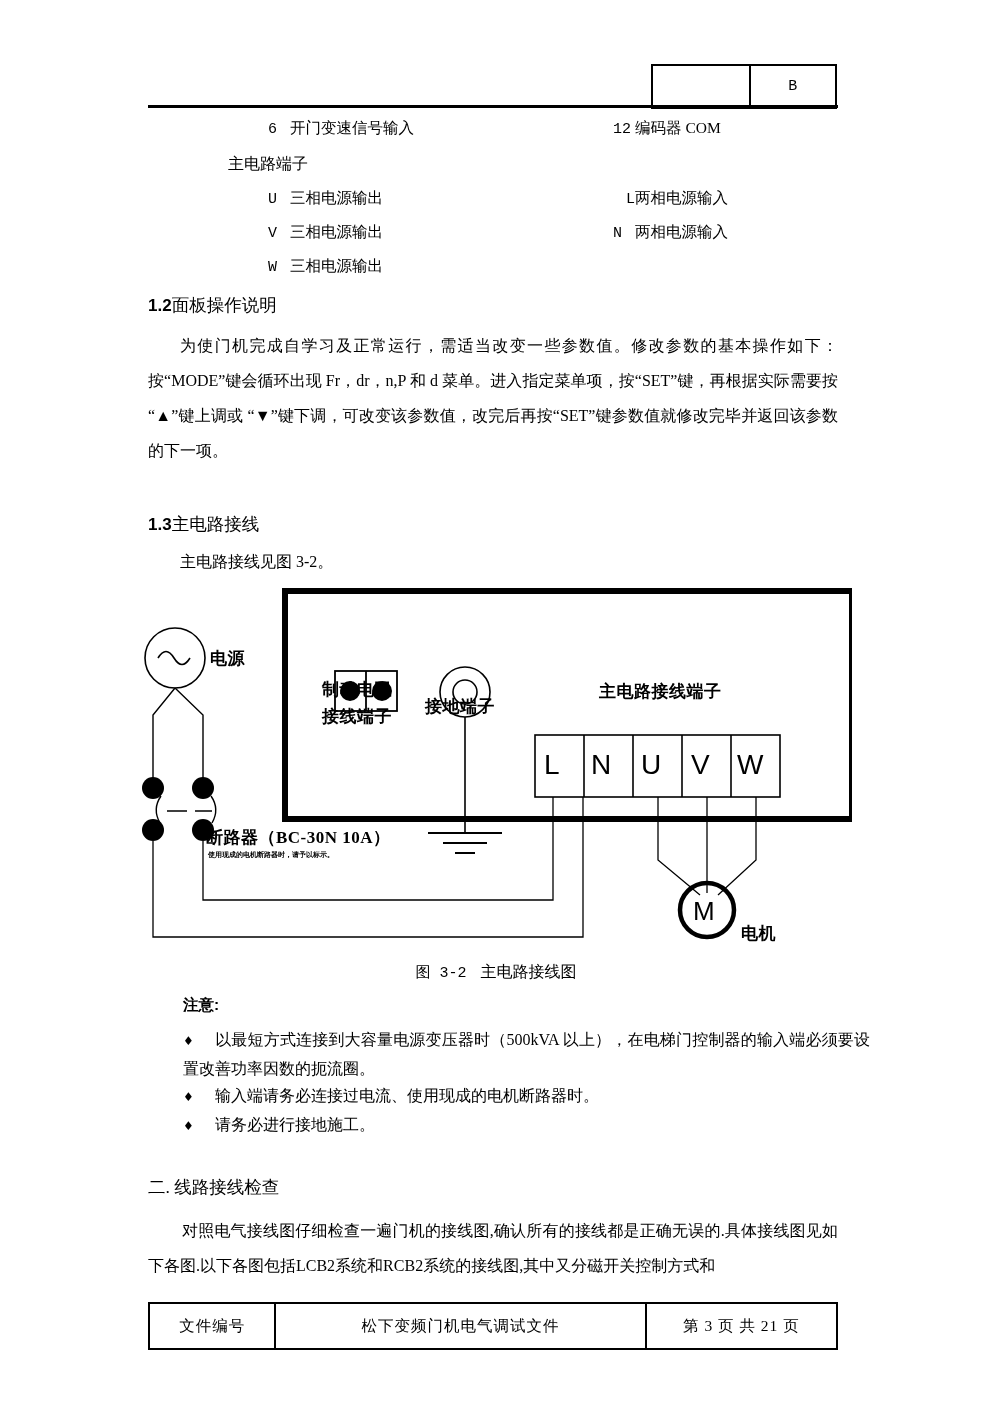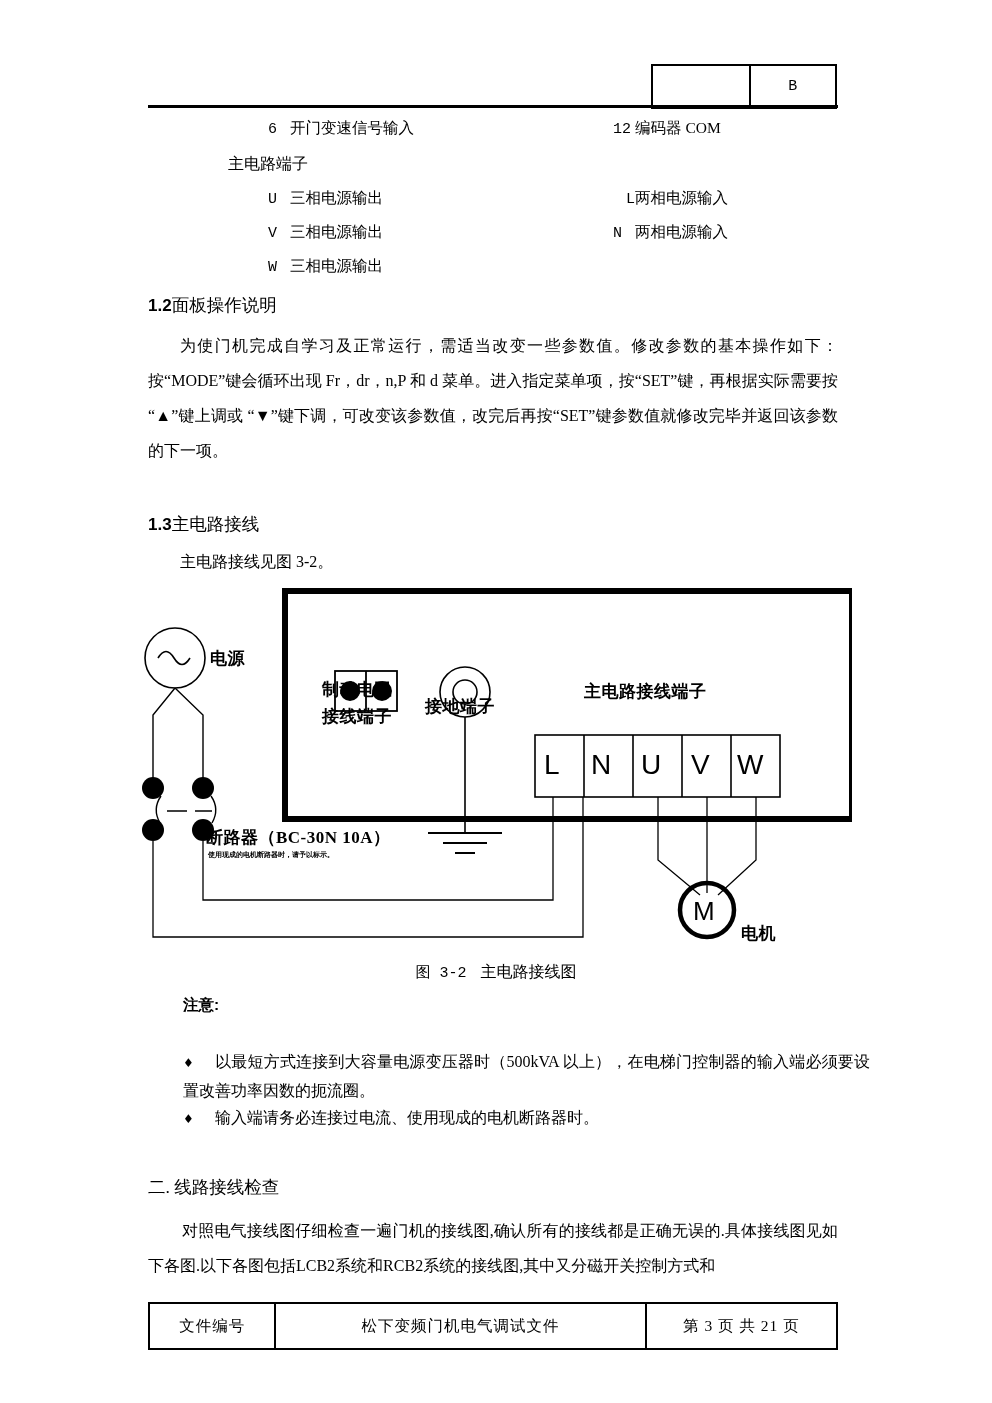--- a/index.html
+++ b/index.html
@@ -139,21 +139,20 @@
     font-size: 15.5px;
   }
   .bullets {
     position: absolute;
     left: 183px;
     top: 1026px;
     width: 687px;
     font-family: "Liberation Serif", "DejaVu Serif", serif;
     font-size: 16px;
     line-height: 27px;
-    margin-top: 22px;
   }
   .bullet-item {
     position: relative;
     padding-left: 0;
     margin-bottom: 0px;
     text-align: justify;
     text-justify: inter-ideograph;
   }
   .bullet-mark {
     display: inline-block;
@@ -291,21 +290,21 @@
       <path d="M616 212 L616 275 L578 310" fill="none" stroke="#000" stroke-width="1.3"></path>
 
       <circle cx="567" cy="325" r="27" fill="none" stroke="#000" stroke-width="4.5"></circle>
     </svg>
 
     
     <div class="dlabel" style="left:70px; top:62px;">电源</div>
     <div class="dlabel" style="left:182px; top:93px;">制动电阻</div>
     <div class="dlabel" style="left:182px; top:120px;">接线端子</div>
     <div class="dlabel" style="left:285px; top:110px;">接地端子</div>
-    <div class="dlabel" style="left:444px; top:95px;font-family:Liberation Mono, monospace;">主电路接线端子</div>
+    <div class="dlabel" style="left:459px; top:95px;font-family:Liberation Mono, monospace;">主电路接线端子</div>
 
     <div class="dlabel" style="left:404px; top:164px; font-size:28px; font-weight:normal; font-family:'Liberation Sans', sans-serif;">L</div>
     <div class="dlabel" style="left:451px; top:164px; font-size:28px; font-weight:normal; font-family:'Liberation Sans', sans-serif;">N</div>
     <div class="dlabel" style="left:501px; top:164px; font-size:28px; font-weight:normal; font-family:'Liberation Sans', sans-serif;">U</div>
     <div class="dlabel" style="left:551px; top:164px; font-size:28px; font-weight:normal; font-family:'Liberation Sans', sans-serif;">V</div>
     <div class="dlabel" style="left:597px; top:164px; font-size:28px; font-weight:normal; font-family:'Liberation Sans', sans-serif;">W</div>
 
     <div class="dlabel" style="left:66px; top:241px;">断路器（BC-30N 10A）</div>
     <div class="dlabel-sm" style="left:68px; top:265px;">使用现成的电机断路器时，请予以标示。</div>
 
@@ -318,20 +317,23 @@
   </div>
 
   <div class="notes-title" style="left:183px; top:995px;">注意:</div>
 
   <div class="bullets">
     <div class="bullet-item">
       <span class="bullet-mark">♦</span><span>以最短方式连接到大容量电源变压器时（500kVA 以上），在电梯门控制器的输入端必须要设置改善功率因数的扼流圈。</span>
     </div>
     <div class="bullet-item">
       <span class="bullet-mark">♦</span><span>输入端请务必连接过电流、使用现成的电机断路器时。</span>
+    </div>
+    <div class="bullet-item">
+      <span class="bullet-mark">♦</span><span>请务必进行接地施工。</span>
     </div>
   </div>
 
   <div class="t cn" style="left:148px; top:1178px; font-size:17.5px;">二. 线路接线检查</div>
 
   <div class="para" style="left:148px; top:1213px; width:690px; text-indent:34px;">对照电气接线图仔细检查一遍门机的接线图,确认所有的接线都是正确无误的.具体接线图见如下各图.以下各图包括LCB2系统和RCB2系统的接线图,其中又分磁开关控制方式和</div>
 
   <table class="ftr-table">
     <tbody>
         <tr>

